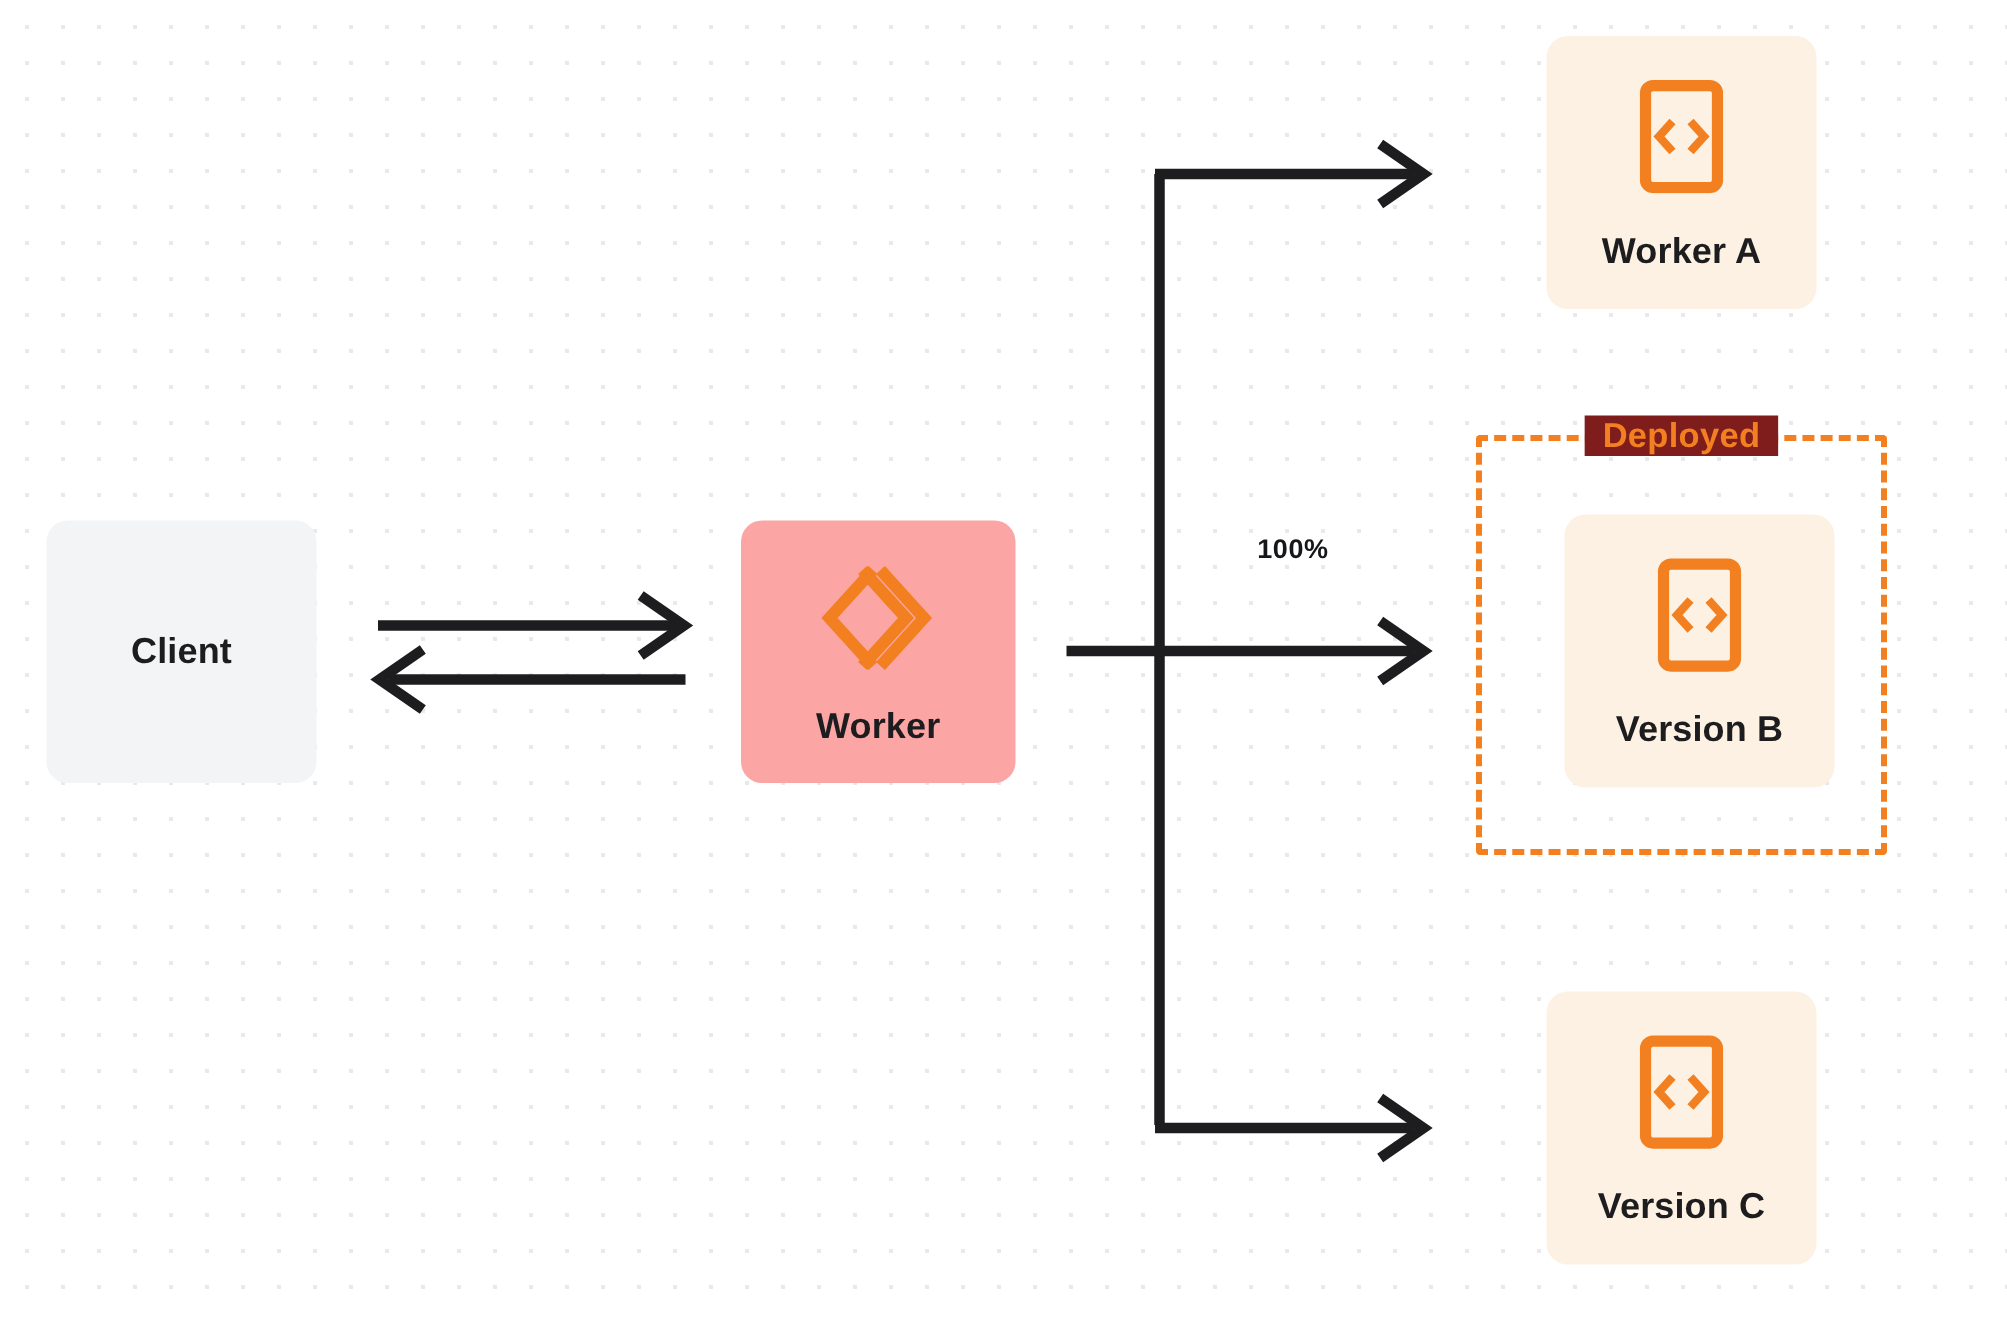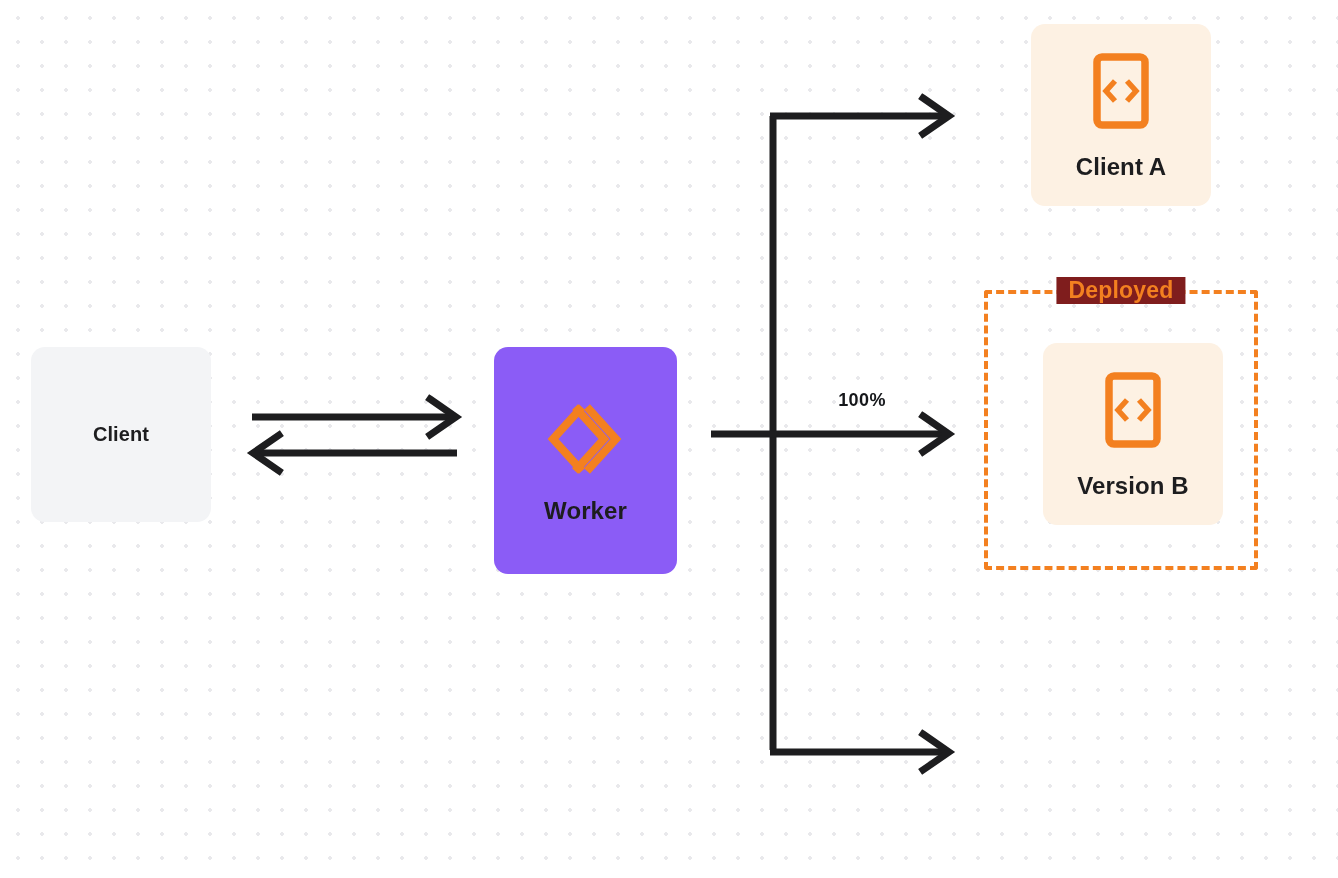--- a/index.html
+++ b/index.html
@@ -44,29 +44,29 @@
   }
 
   
   #client-node {
     left: 31px;
     top: 347px;
     width: 180px;
     height: 175px;
     background: #f3f4f6;
   }
-  #client-node .node-label { font-size: 20px; }
+  #client-node .node-label { font-size: 24px; }
 
   
   #worker-node {
     left: 494px;
     top: 347px;
     width: 183px;
-    height: 227px;
-    background: #8b5cf6;
+    height: 175px;
+    background: #fca5a5;
     padding-top: 6px;
   }
   #worker-node .node-label { font-size: 24px; margin-top: 18px; }
 
   
   .version-node {
     width: 180px;
     height: 182px;
     background: #fdf1e3;
     left: 1031px;
@@ -108,21 +108,21 @@
     left: 782px;
     top: 350px;
     width: 160px;
     text-align: center;
     font-size: 18px;
     font-weight: bold;
     color: #15171a;
     line-height: 1.85;
     letter-spacing: 0.4px;
   }
-  #traffic-label .pct { display: block; margin-top: 34px; }
+  #traffic-label .pct { display: block; }
   #traffic-label .word { display: block; }
 
   
   #wires {
     position: absolute;
     inset: 0;
     width: 1338px;
     height: 878px;
     pointer-events: none;
   }
@@ -183,36 +183,46 @@
   </div>
 
   <div class="node version-node" id="version-a-node">
     <span>
       <svg width="56" height="76" viewBox="0 0 56 76" xmlns="http://www.w3.org/2000/svg">
         <rect x="4" y="4" width="48" height="68" rx="5" ry="5" stroke="#f38020" stroke-width="7.5" fill="none"></rect>
         <path d="M 22 28 L 13 38 L 22 48" stroke="#f38020" stroke-width="5.5" fill="none" stroke-linecap="butt" stroke-linejoin="miter"></path>
         <path d="M 34 28 L 43 38 L 34 48" stroke="#f38020" stroke-width="5.5" fill="none" stroke-linecap="butt" stroke-linejoin="miter"></path>
       </svg>
     </span>
-    <span class="node-label">Client A</span>
+    <span class="node-label">Worker A</span>
   </div>
 
   <div id="deployed-group">
     <span id="deployed-label">Deployed</span>
   </div>
 
   <div class="node version-node" id="version-b-node">
     <span>
       <svg width="56" height="76" viewBox="0 0 56 76" xmlns="http://www.w3.org/2000/svg">
         <rect x="4" y="4" width="48" height="68" rx="5" ry="5" stroke="#f38020" stroke-width="7.5" fill="none"></rect>
         <path d="M 22 28 L 13 38 L 22 48" stroke="#f38020" stroke-width="5.5" fill="none" stroke-linecap="butt" stroke-linejoin="miter"></path>
         <path d="M 34 28 L 43 38 L 34 48" stroke="#f38020" stroke-width="5.5" fill="none" stroke-linecap="butt" stroke-linejoin="miter"></path>
       </svg>
     </span>
     <span class="node-label">Version B</span>
   </div>
 
+  <div class="node version-node" id="version-c-node">
+    <span>
+      <svg width="56" height="76" viewBox="0 0 56 76" xmlns="http://www.w3.org/2000/svg">
+        <rect x="4" y="4" width="48" height="68" rx="5" ry="5" stroke="#f38020" stroke-width="7.5" fill="none"></rect>
+        <path d="M 22 28 L 13 38 L 22 48" stroke="#f38020" stroke-width="5.5" fill="none" stroke-linecap="butt" stroke-linejoin="miter"></path>
+        <path d="M 34 28 L 43 38 L 34 48" stroke="#f38020" stroke-width="5.5" fill="none" stroke-linecap="butt" stroke-linejoin="miter"></path>
+      </svg>
+    </span>
+    <span class="node-label">Version C</span>
+  </div>
 
   <div id="traffic-label">
     <span class="pct">100%</span>
   </div>
 
 </div>
 
 </body></html>

